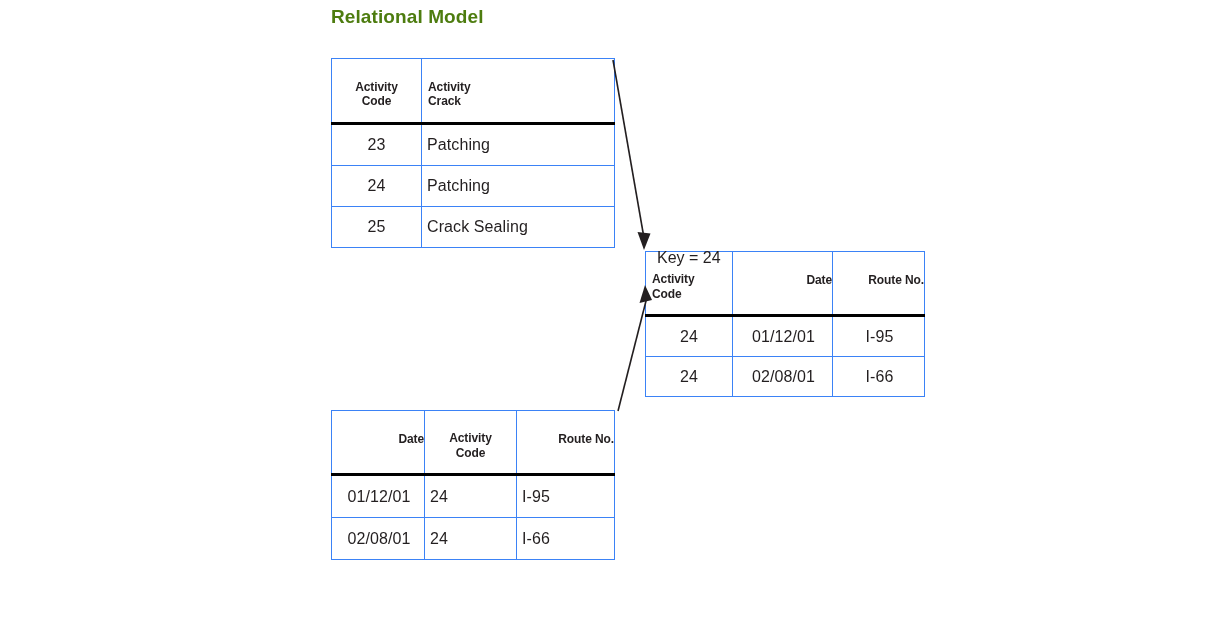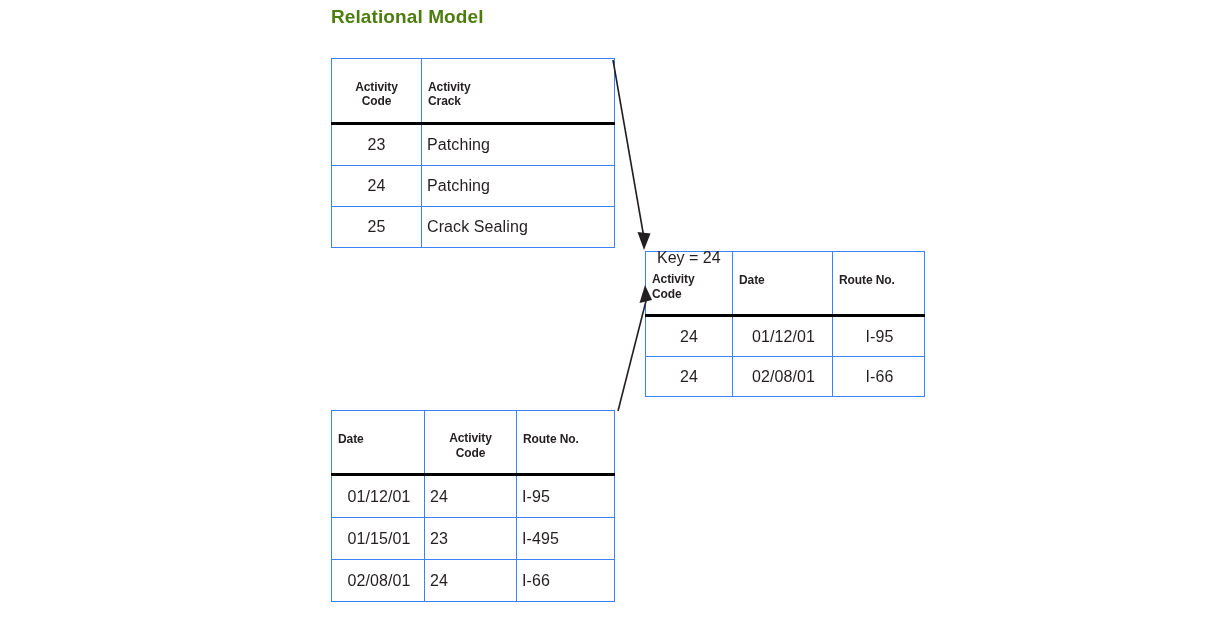--- a/index.html
+++ b/index.html
@@ -48,21 +48,21 @@
     letter-spacing: -0.1px;
   }
   .rel-table tbody td {
     font-size: 16px;
     letter-spacing: 0.1px;
   }
 
   .h-center { text-align: center; }
   .h-left   { text-align: left; padding-left: 6px !important; }
   .v-top    { vertical-align: top; padding-top: 7px !important; }
-  .v-bottom { vertical-align: bottom; padding-bottom: 6px !important; }
+  .v-bottom { vertical-align: bottom; padding-bottom: 6px !important; text-align: right; }
 
   .c-center { text-align: center; }
   .c-left   { text-align: left; padding-left: 5px !important; }
   .c-left-tight { text-align: center; padding-left: 2px !important; }
 
   
   #table-activity {
     left: 331px;
     top: 58px;
     width: 283px;
@@ -191,25 +191,20 @@
       <th class="h-left v-bottom">Route No.</th>
     </tr>
   </thead>
   <tbody>
     <tr>
       <td class="c-left-tight">01/12/01</td>
       <td class="c-left">24</td>
       <td class="c-left">I-95</td>
     </tr>
     <tr>
-      <td class="c-left-tight">01/15/01</td>
-      <td class="c-left">23</td>
-      <td class="c-left">I-495</td>
-    </tr>
-    <tr>
       <td class="c-left-tight">02/08/01</td>
       <td class="c-left">24</td>
       <td class="c-left">I-66</td>
     </tr>
   </tbody>
 </table>
 
 <svg id="arrows" viewBox="0 0 1210 630">
 
   <g>

